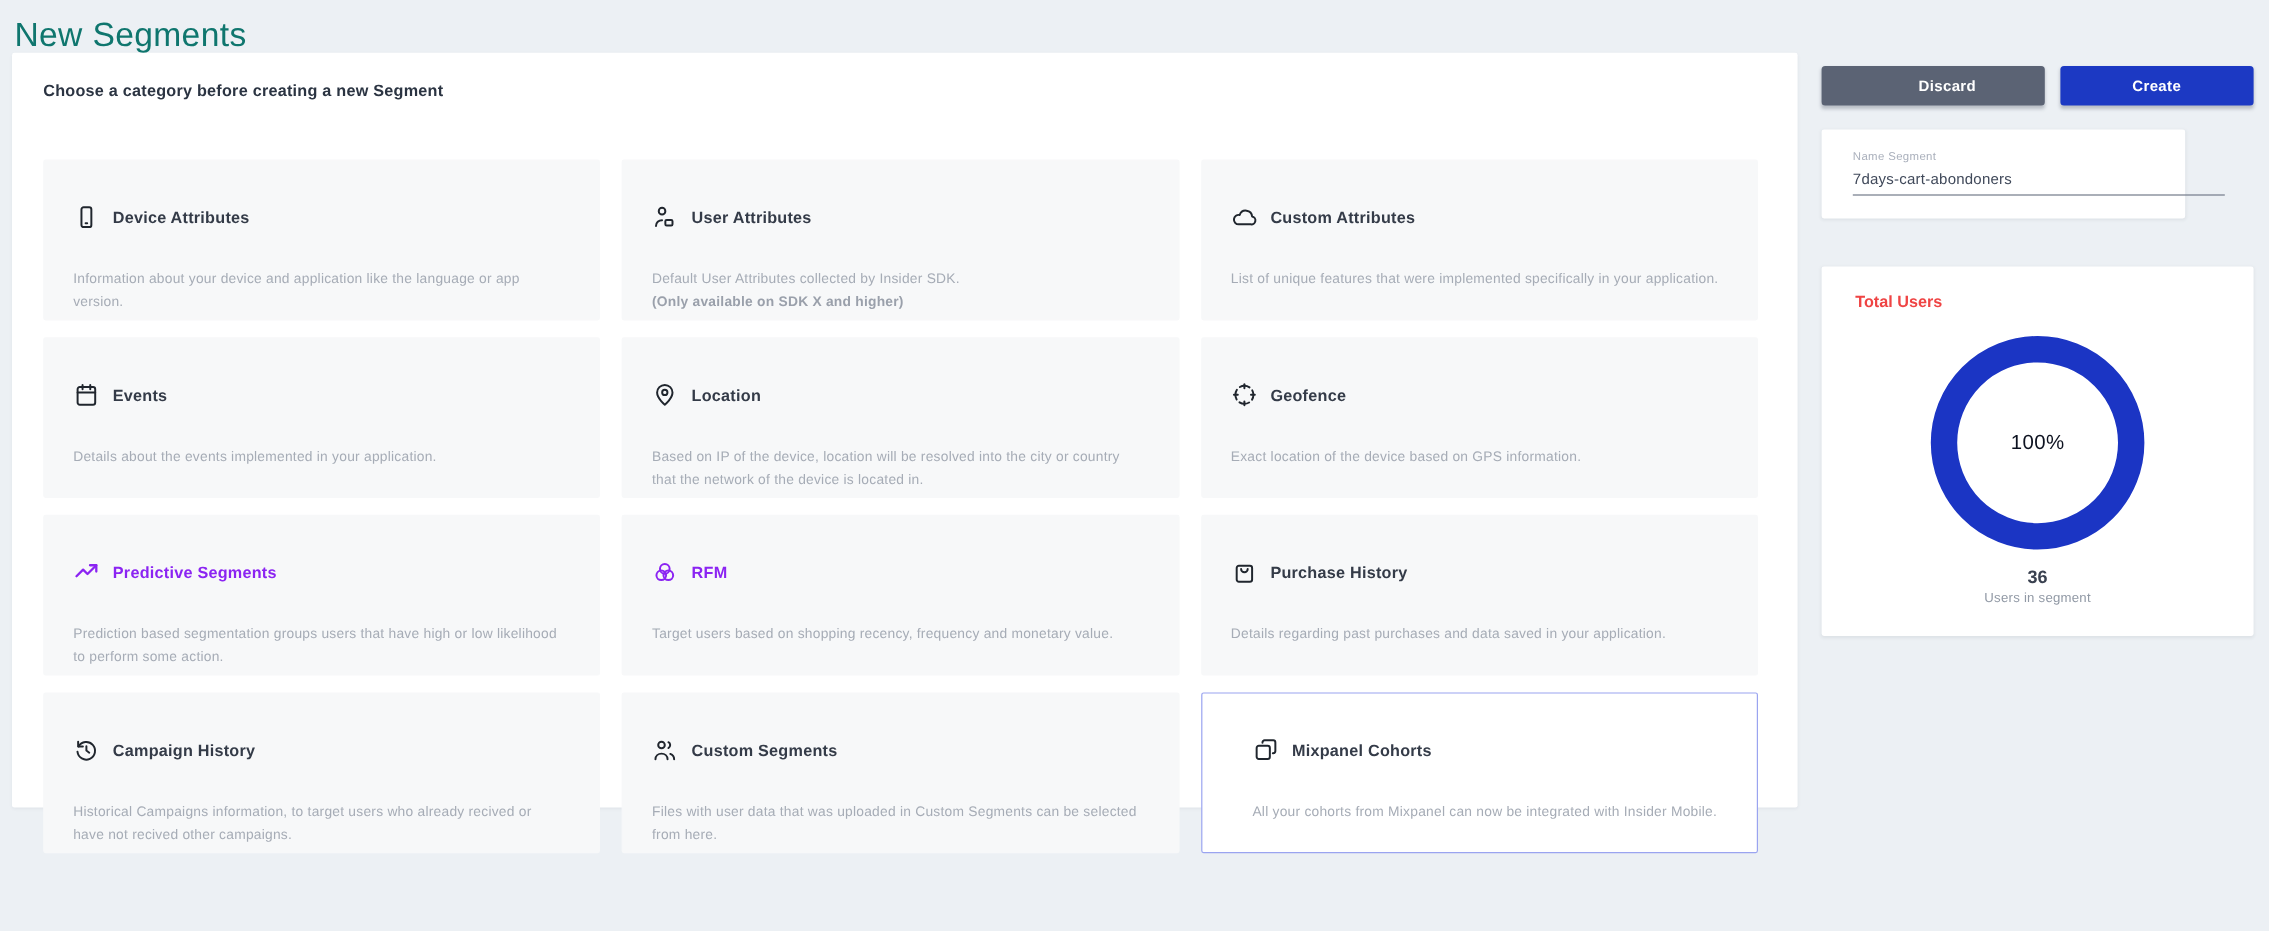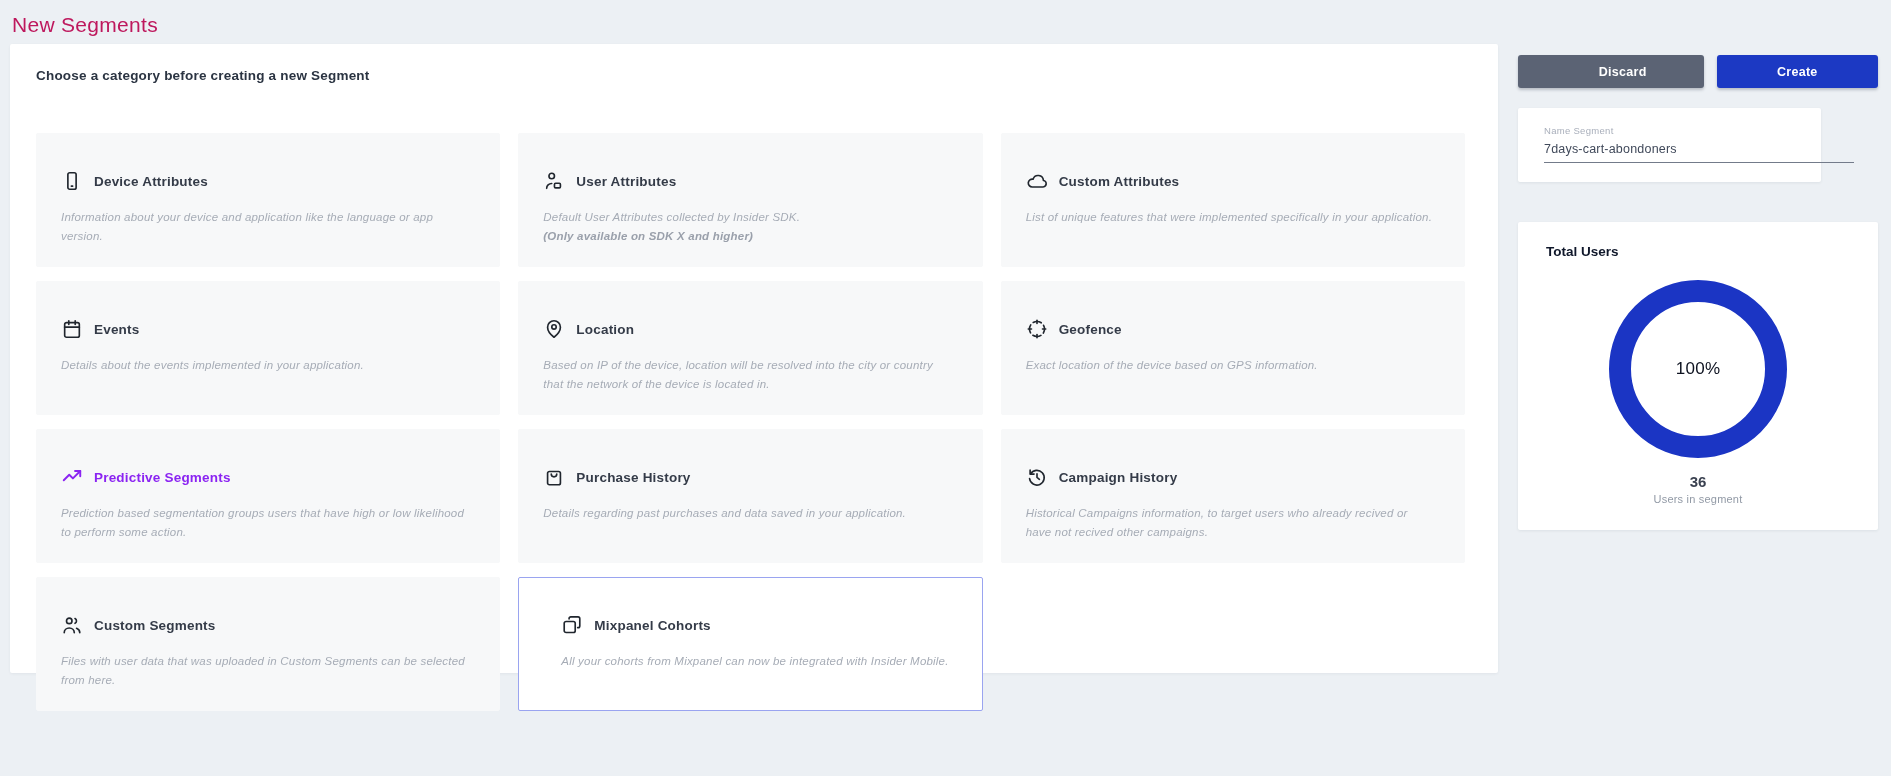--- a/index.html
+++ b/index.html
@@ -4,21 +4,21 @@
 <style>
   * { margin:0; padding:0; box-sizing:border-box; }
   html,body { width:1891px; height:776px; overflow:hidden; }
   body {
     background:var(--page-bg, #ecf0f4);
     font-family:"Liberation Sans","DejaVu Sans",sans-serif;
     position:relative;
   }
   .page-title {
     position:absolute; left:12px; top:13px;
-    font-size:21px; font-weight:500; color:#be185d; letter-spacing:.3px;
+    font-size:28px; font-weight:500; color:#0f766e; letter-spacing:.3px;
   }
   .main-panel {
     position:absolute; left:10px; top:44px; width:1488px; height:629px;
     background:#fff; border-radius:2px;
     box-shadow:0 1px 3px rgba(40,50,70,.06);
   }
   .subtitle {
     position:absolute; left:26px; top:24px;
     font-size:13.5px; font-weight:700; color:#2b3442; letter-spacing:.2px;
   }
@@ -31,22 +31,22 @@
     height:134px; background:#f7f8f9; border:1px solid #f7f8f9;
     border-radius:2px; padding:36px 28px 0 24px; cursor:pointer;
   }
   .card.selected { background:#fff; border:1px solid var(--selected-border,#9aa4f0);padding-left:42px; }
   .card-head { display:flex; align-items:center; gap:11px; }
   .card-icon { width:22px; height:22px; color:#20262e; flex:0 0 auto; display:inline-flex; }
   .card-icon svg { width:22px; height:22px; }
   .card-title { font-size:13.5px; font-weight:700; color:#343b48; letter-spacing:.2px; }
   .card.accent .card-title, .card.accent .card-icon { color:var(--purple,#8b24f2); }
   .card-desc {
-    margin-top:16px; font-size:11.5px; line-height:1.65; color:#a6acb6;
-    letter-spacing:.2px; max-width:640px;font-style:italic;
+    margin-top:32px; font-size:11.5px; line-height:1.65; color:#a6acb6;
+    letter-spacing:.2px; max-width:640px;
   }
   .card-desc .desc2 { font-weight:700; color:#9aa0ab; }
   .side { position:absolute; left:1518px; top:0; width:360px; }
   .btn-row { position:absolute; top:55px; left:0; width:360px; display:flex; gap:13px; }
   .btn {
     flex:1; height:33px; border:none; border-radius:3px; cursor:pointer;
     font-family:inherit; font-size:12.5px; font-weight:700; color:#fff;
     letter-spacing:.3px; box-shadow:0 2px 3px rgba(30,40,60,.25);
   }
   .btn.discard { background:var(--discard-gray,#5b6374);padding-left:24px; }
@@ -60,21 +60,21 @@
   .name-input {
     margin-top:6px; width:310px; border:none; outline:none; background:transparent;
     border-bottom:1px solid #737b8a; padding-bottom:6px;
     font-family:inherit; font-size:12.5px; color:#40495a; letter-spacing:.2px;
   }
   .users-card {
     position:absolute; top:222px; left:0; width:360px; height:308px;
     background:#fff; border-radius:2px; box-shadow:0 1px 3px rgba(40,50,70,.08);
     padding:22px 0 0 0;
   }
-  .users-heading { margin-left:28px; font-size:13.5px; font-weight:700; color:#0f172a; }
+  .users-heading { margin-left:28px; font-size:13.5px; font-weight:700; color:#ef4444; }
   .donut-wrap { position:relative; width:200px; height:200px; margin:10px auto 0 auto; }
   .donut-wrap svg { width:200px; height:200px; transform:rotate(-90deg); }
   .donut-center {
     position:absolute; inset:0; display:flex; align-items:center; justify-content:center;
     font-size:17px; font-weight:500; color:#0d1220; letter-spacing:.3px;
   }
   .users-count { margin-top:4px; text-align:center; font-size:15px; font-weight:700; color:#3a4150; }
   .users-caption { margin-top:3px; text-align:center; font-size:11px; color:#9199a5; letter-spacing:.2px; }
 </style>
 </head>
@@ -180,20 +180,35 @@
           <span class="card-icon">
             <svg viewBox="0 0 24 24" fill="none" stroke="currentColor" stroke-width="2.1" stroke-linecap="round" stroke-linejoin="round">
               <polyline points="3 15.5 9 9.5 13 13.5 21 5.5"></polyline>
               <polyline points="15.3 5.5 21 5.5 21 11.2"></polyline>
             </svg>
           </span>
           <span class="card-title">Predictive Segments</span>
         </div>
         <div class="card-desc">
           <div>Prediction based segmentation groups users that have high or low likelihood to perform some action.</div>
+        </div>
+      </div>
+      <div class="card accent">
+        <div class="card-head">
+          <span class="card-icon">
+            <svg viewBox="0 0 24 24" fill="none" stroke="currentColor" stroke-width="1.8" stroke-linecap="round" stroke-linejoin="round">
+              <circle cx="12" cy="8.8" r="4.4"></circle>
+              <circle cx="8.8" cy="14.6" r="4.4"></circle>
+              <circle cx="15.2" cy="14.6" r="4.4"></circle>
+            </svg>
+          </span>
+          <span class="card-title">RFM</span>
+        </div>
+        <div class="card-desc">
+          <div>Target users based on shopping recency, frequency and monetary value.</div>
         </div>
       </div>
       <div class="card">
         <div class="card-head">
           <span class="card-icon">
             <svg viewBox="0 0 24 24" fill="none" stroke="currentColor" stroke-width="1.8" stroke-linecap="round" stroke-linejoin="round">
               <rect x="5" y="6" width="14" height="14.5" rx="2"></rect>
               <path d="M9 8.8a3 3 0 0 0 6 0"></path>
             </svg>
           </span>

